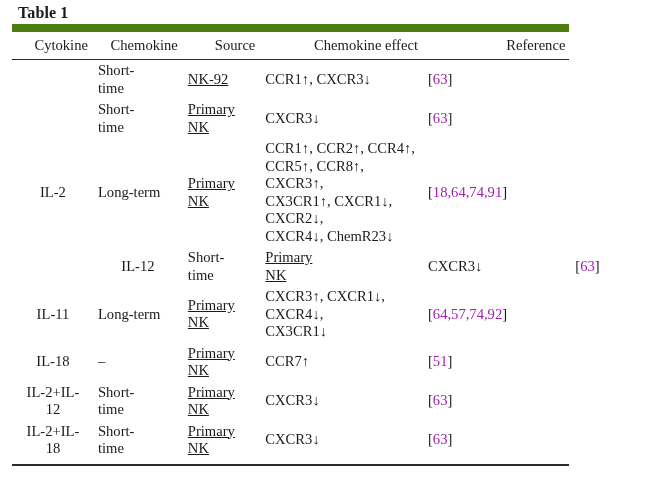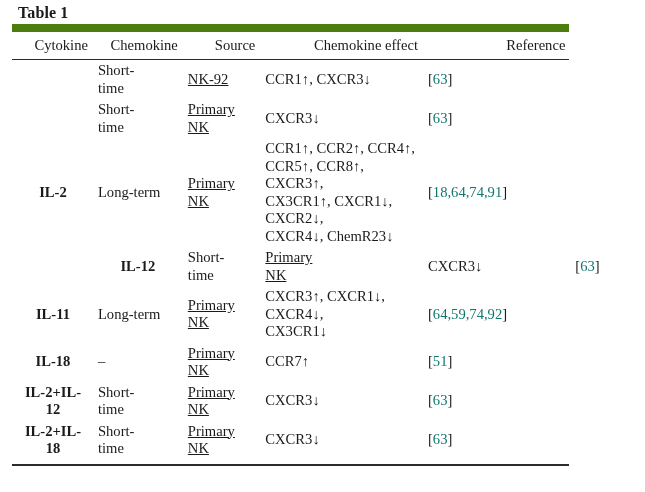--- a/index.html
+++ b/index.html
@@ -50,40 +50,40 @@
   }
   table.data tbody td {
     vertical-align: middle;
     padding: 2px 4px 2px 6px;
     line-height: 17.5px;
   }
   table.data tbody tr.last-row td {
     border-bottom: 2px solid #2b2b2b;
     padding-bottom: 6px;
   }
-  td.col-cytokine   { width: 96px; font-weight: bold; }
+  td.col-cytokine   { width: 96px; }
   td.col-treatment  { width: 100px; }
   td.col-source     { width: 94px; text-decoration: underline; }
   td.col-chem       { width: 230px; }
   td.col-ref        { width: 100px; }
   th.col-cytokine   { width: 96px; }
   th.col-treatment  { width: 100px; }
   th.col-source     { width: 94px; }
   th.col-chem       { width: 230px; }
   th.col-ref        { width: 100px; }
   .cytokine-cell {
     text-align: center;
     padding-right: 14px;
   }
   .ref {
     color: #1a1a1a;
     white-space: normal;
   }
   .ref a {
-    color: #0f766e;
+    color: #a21caf;
     text-decoration: none;
   }
   .wrapcell { white-space: pre-line; }
 </style>
 </head>
 <body>
 
 <div class="page">
 
   <div class="table-title">Table 1</div>
@@ -135,21 +135,21 @@
           <td class="col-chem wrapcell">CXCR3↓</td>
           <td class="col-ref ref">[<a href="#">63</a>]</td>
         </tr>
         <tr>
           <td class="col-cytokine wrapcell cytokine-cell">IL-11</td>
           <td class="col-treatment wrapcell">Long-term</td>
           <td class="col-source wrapcell">Primary
 NK</td>
           <td class="col-chem wrapcell">CXCR3↑, CXCR1↓, CXCR4↓,
 CX3CR1↓</td>
-          <td class="col-ref ref">[<a href="#">64</a><a href="#">,</a><a href="#">59</a><a href="#">,</a><a href="#">74</a><a href="#">,</a><a href="#">92</a>]</td>
+          <td class="col-ref ref">[<a href="#">64</a><a href="#">,</a><a href="#">57</a><a href="#">,</a><a href="#">74</a><a href="#">,</a><a href="#">92</a>]</td>
         </tr>
         <tr>
           <td class="col-cytokine wrapcell cytokine-cell">IL-18</td>
           <td class="col-treatment wrapcell">–</td>
           <td class="col-source wrapcell">Primary
 NK</td>
           <td class="col-chem wrapcell">CCR7↑</td>
           <td class="col-ref ref">[<a href="#">51</a>]</td>
         </tr>
         <tr>

